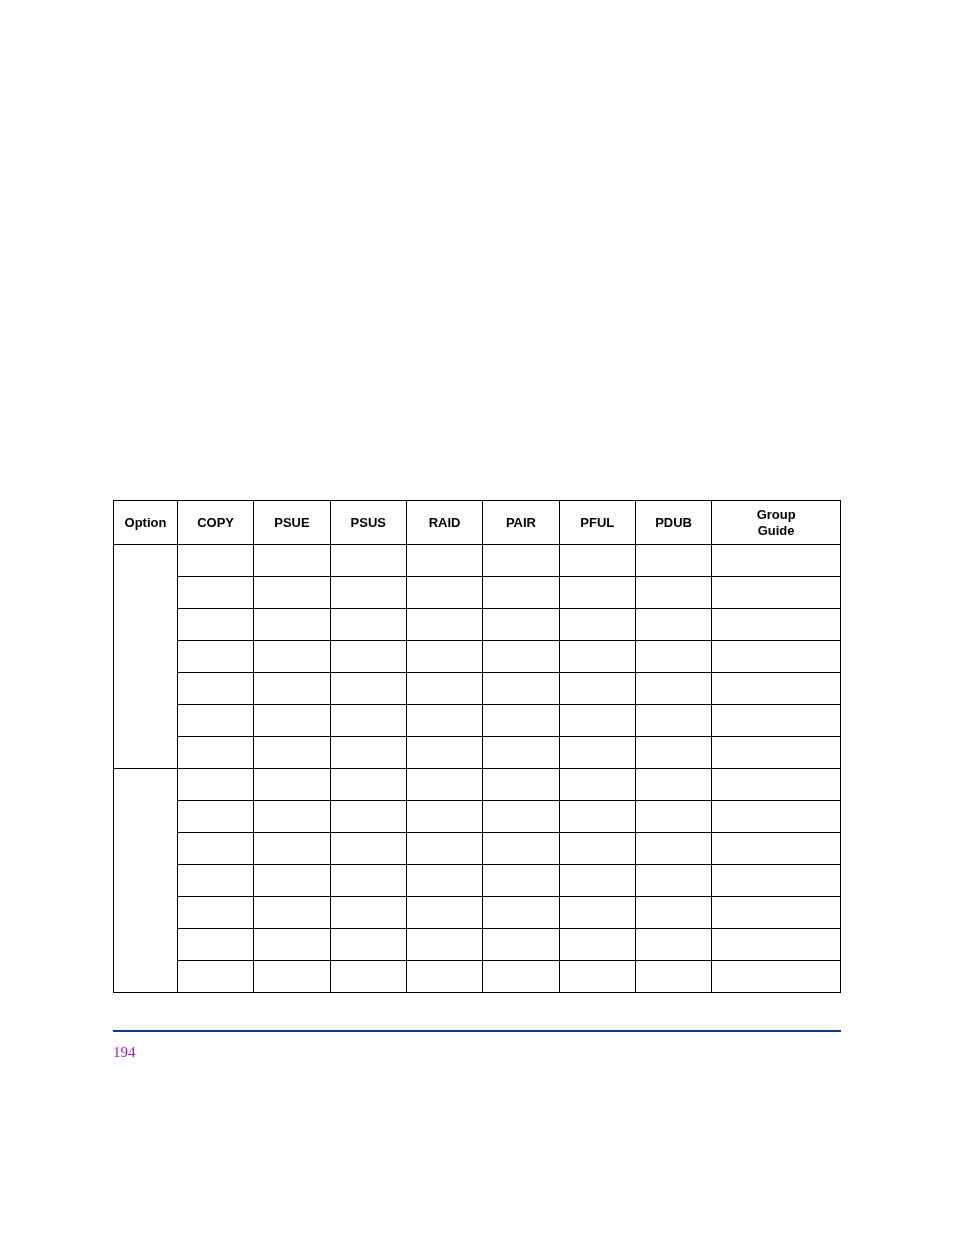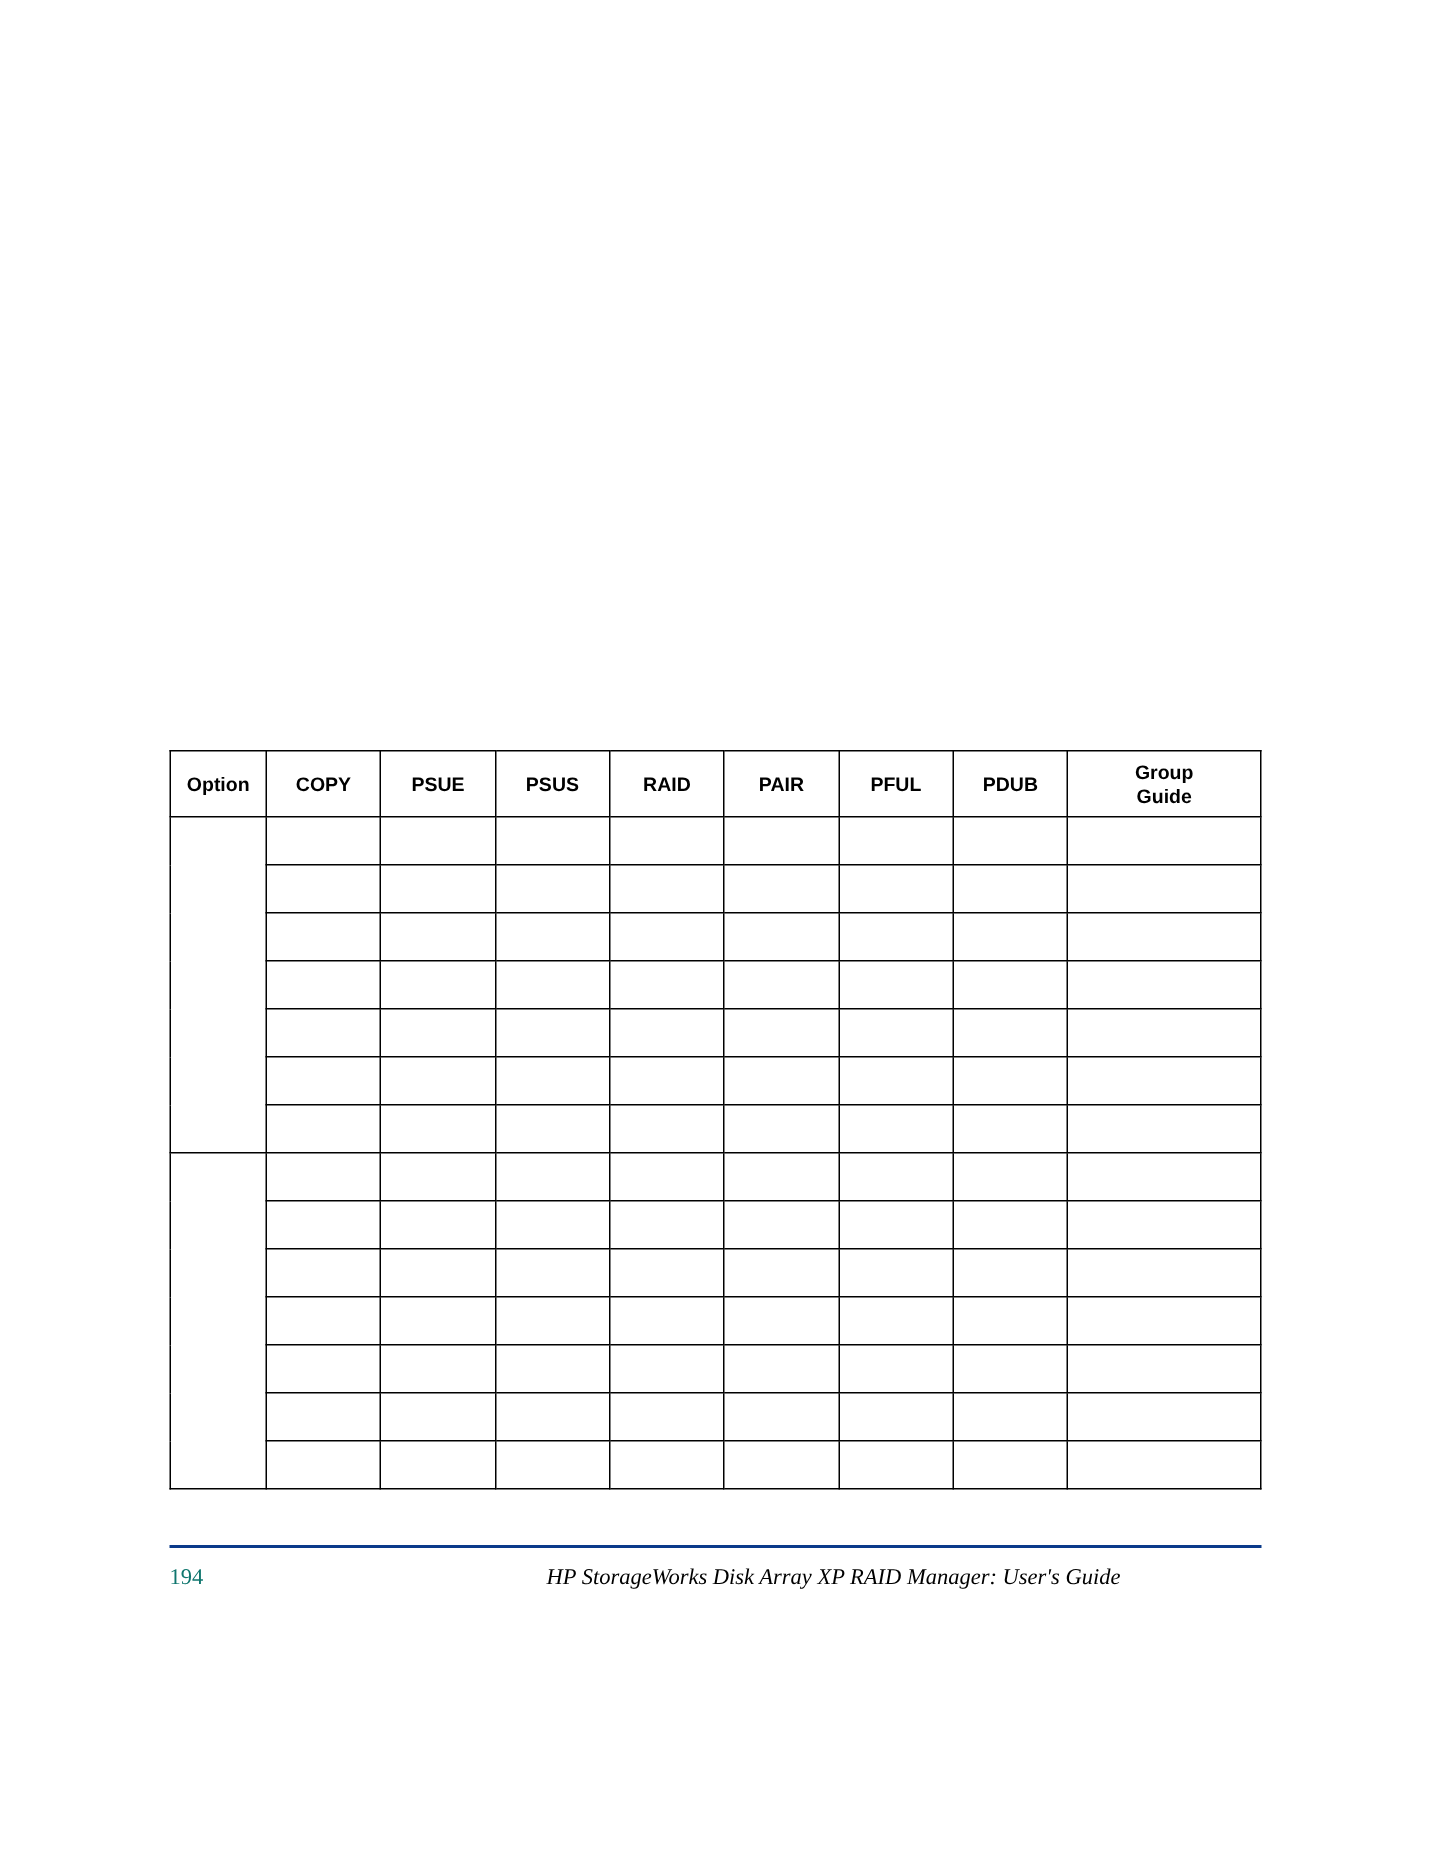--- a/index.html
+++ b/index.html
@@ -45,21 +45,21 @@
     top: 1030px;
     height: 0;
     border-top: 2px solid #0a3a8a;
   }
   .page-number {
     position: absolute;
     left: 113px;
     top: 1044px;
     font-size: 15px;
     font-family: Georgia, 'Times New Roman', serif;
-    color: #0f766e;
+    color: #a21caf;
   }
   .doc-title {
     position: absolute;
     right: 113px;
     top: 1044px;
     font-size: 15px;
     font-style: italic;
     font-family: Georgia, 'Times New Roman', serif;
     color: #000;
     text-align: right;
@@ -237,14 +237,13 @@
             <td></td>
             <td></td>
             <td></td>
           </tr>
         </tbody>
     </table>
   </div>
 
   <div class="footer-rule"></div>
   <div class="page-number">194</div>
-  <div class="doc-title">HP StorageWorks Disk Array XP RAID Manager: User's Guide</div>
 </div>
 
 </body></html>

